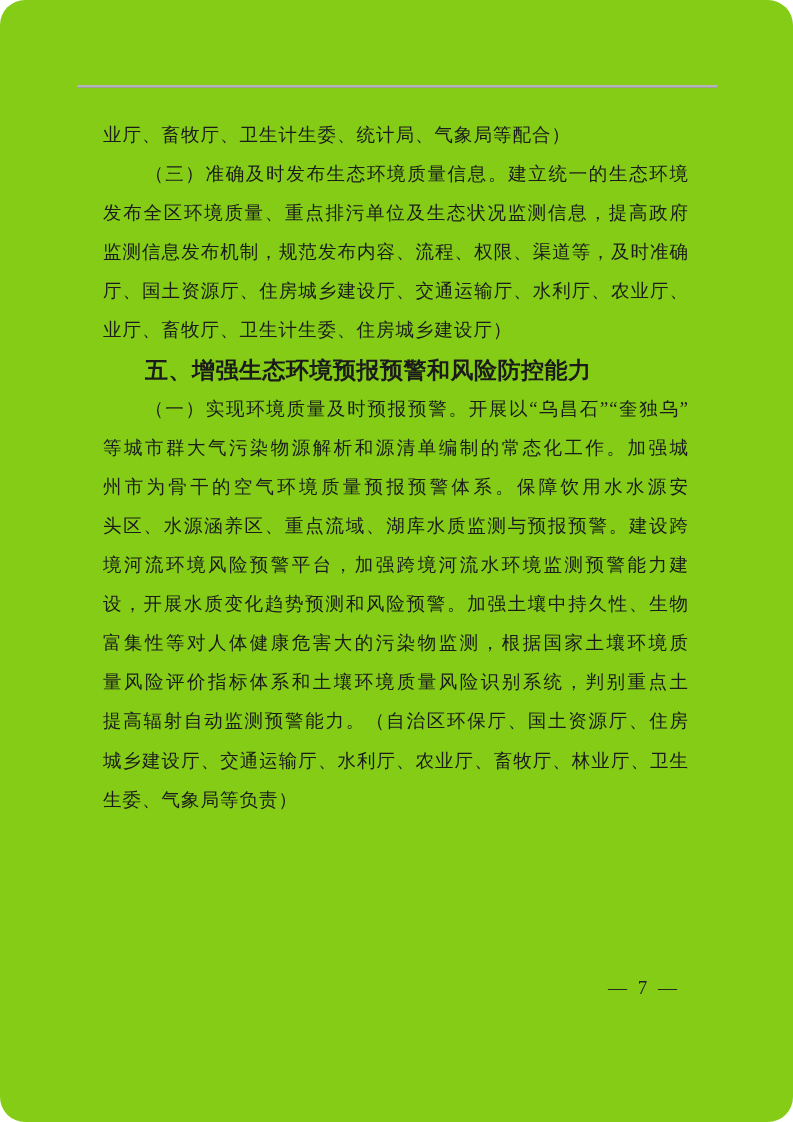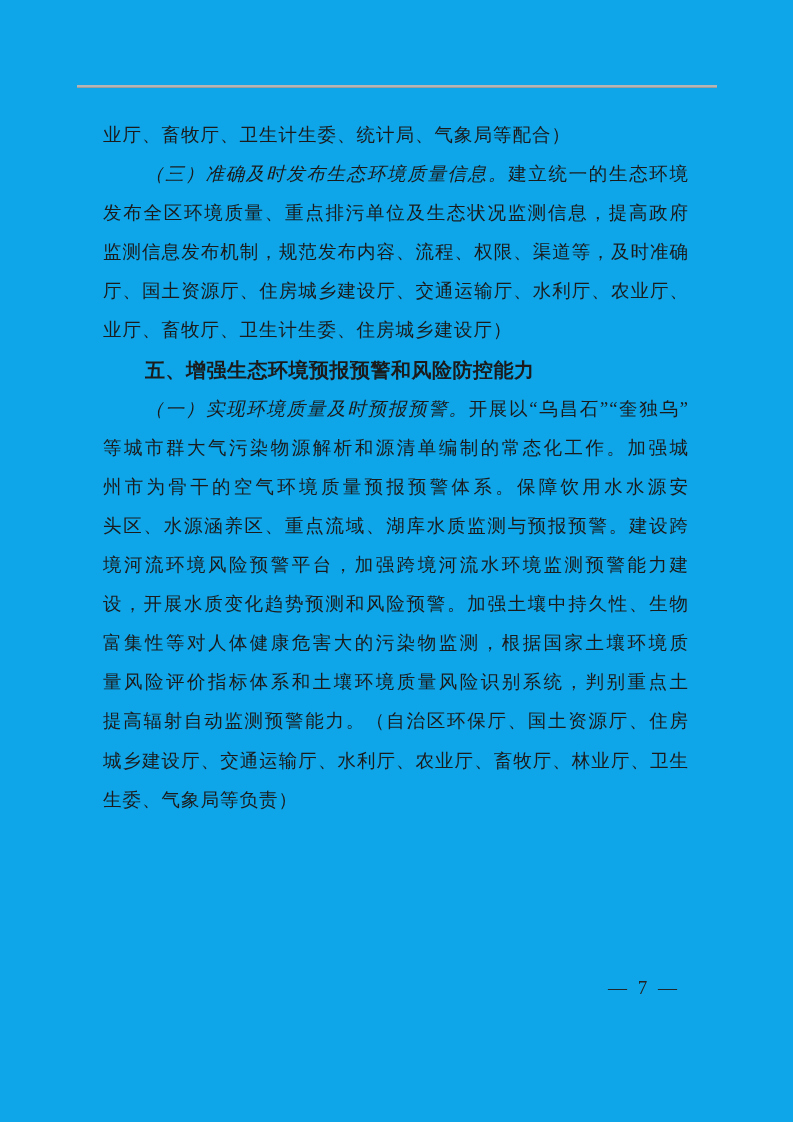--- a/index.html
+++ b/index.html
@@ -4,24 +4,25 @@
 <style>
   html, body {
     margin: 0;
     padding: 0;
     background: #ffffff;
   }
   .page {
     position: relative;
     width: 793px;
     height: 1122px;
-    background: #0ea5e9;
+    background: #84cc16;
     overflow: hidden;
     font-family: "Liberation Serif", "DejaVu Serif", serif;
     color: #1b1b1b;
+    border-radius: 25px;
   }
   .top-rule {
     position: absolute;
     left: 77px;
     top: 85px;
     width: 640px;
     height: 3px;
     background: #b5b5b5;
     border-bottom: 1px solid #9d9d9d;
     box-sizing: border-box;
@@ -44,25 +45,24 @@
   .line.left {
     text-align: left;
     text-align-last: auto;
   }
   .line.indent {
     text-indent: 42px;
   }
   .line.heading {
     font-family: "Liberation Sans", "DejaVu Sans", sans-serif;
     font-weight: 700;
-    font-size: 20px;
+    font-size: 23px;
     letter-spacing: 0.5px;
   }
   .kaiti {
-    font-style: italic;
   }
   .footer {
     position: absolute;
     top: 977px;
     right: 113px;
     font-size: 19px;
     letter-spacing: 3px;
     color: #222222;
     font-family: "Liberation Serif", "DejaVu Serif", serif;
   }

